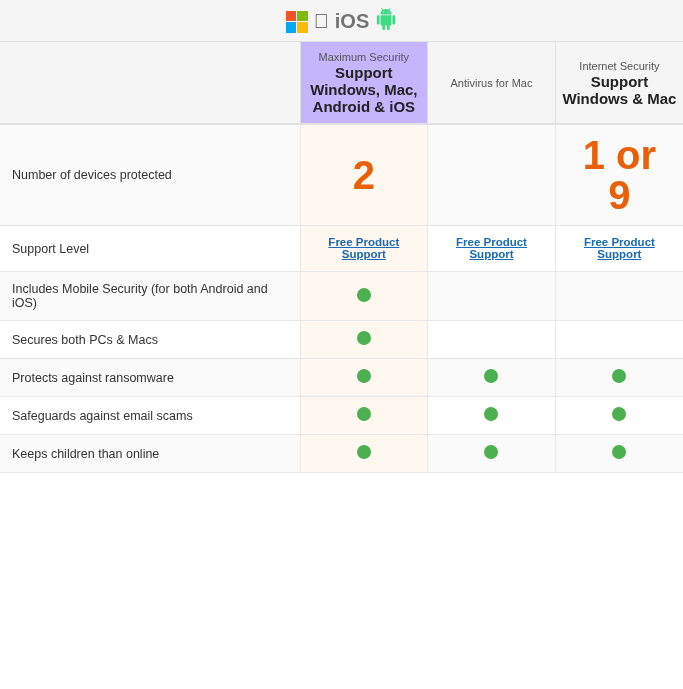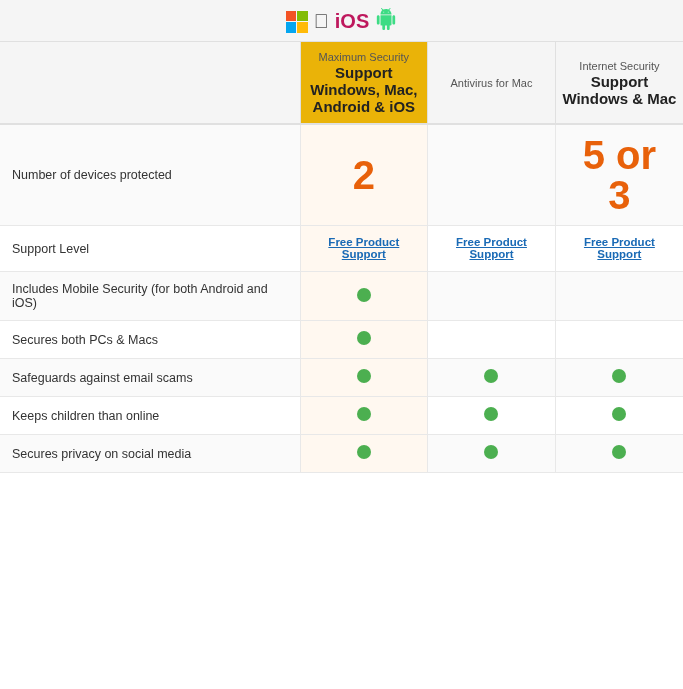--- a/index.html
+++ b/index.html
@@ -43,21 +43,21 @@
     
     .apple-icon {
       font-size: 20px;
       color: #555;
     }
 
     
     .ios-text {
       font-size: 20px;
       font-weight: bold;
-      color: #be185d;
+      color: #737373;
       font-family: Arial, sans-serif;
     }
 
     
     .android-icon {
       font-size: 20px;
       color: #3ddc84;
     }
 
     table {
@@ -92,21 +92,21 @@
     }
 
     th .col-title {
       font-size: 15px;
       font-weight: bold;
       color: #222;
       display: block;
     }
 
     .col-highlight-header {
-      background: #eab308;
+      background: #c4b5fd;
     }
 
     tbody tr {
       border-bottom: 1px solid #e8e8e8;
     }
 
     tbody tr:nth-child(odd) {
       background: #fafafa;
     }
 
@@ -204,21 +204,21 @@
   </thead>
   <tbody id="table-body">
 
     <tr>
       <td>Number of devices protected</td>
       <td class="col-highlight-cell">
         <span class="big-number">2</span>
       </td>
       <td></td>
       <td>
-        <span class="big-number">5 or 3</span>
+        <span class="big-number">1 or 9</span>
       </td>
     </tr>
 
     <tr>
       <td>Support Level</td>
       <td class="col-highlight-cell">
         <a class="support-link">Free Product Support</a>
       </td>
       <td>
         <a class="support-link">Free Product Support</a>
@@ -234,31 +234,31 @@
         <td></td>
         <td></td>
       </tr>
       <tr>
         <td>Secures both PCs &amp; Macs</td>
         <td class="col-highlight-cell"><span class="dot"></span></td>
         <td></td>
         <td></td>
       </tr>
       <tr>
+        <td>Protects against ransomware</td>
+        <td class="col-highlight-cell"><span class="dot"></span></td>
+        <td><span class="dot"></span></td>
+        <td><span class="dot"></span></td>
+      </tr>
+      <tr>
         <td>Safeguards against email scams</td>
         <td class="col-highlight-cell"><span class="dot"></span></td>
         <td><span class="dot"></span></td>
         <td><span class="dot"></span></td>
       </tr>
       <tr>
         <td>Keeps children than online</td>
-        <td class="col-highlight-cell"><span class="dot"></span></td>
-        <td><span class="dot"></span></td>
-        <td><span class="dot"></span></td>
-      </tr>
-      <tr>
-        <td>Secures privacy on social media</td>
         <td class="col-highlight-cell"><span class="dot"></span></td>
         <td><span class="dot"></span></td>
         <td><span class="dot"></span></td>
       </tr>
     </tbody>
 </table>
 
 </body></html>

